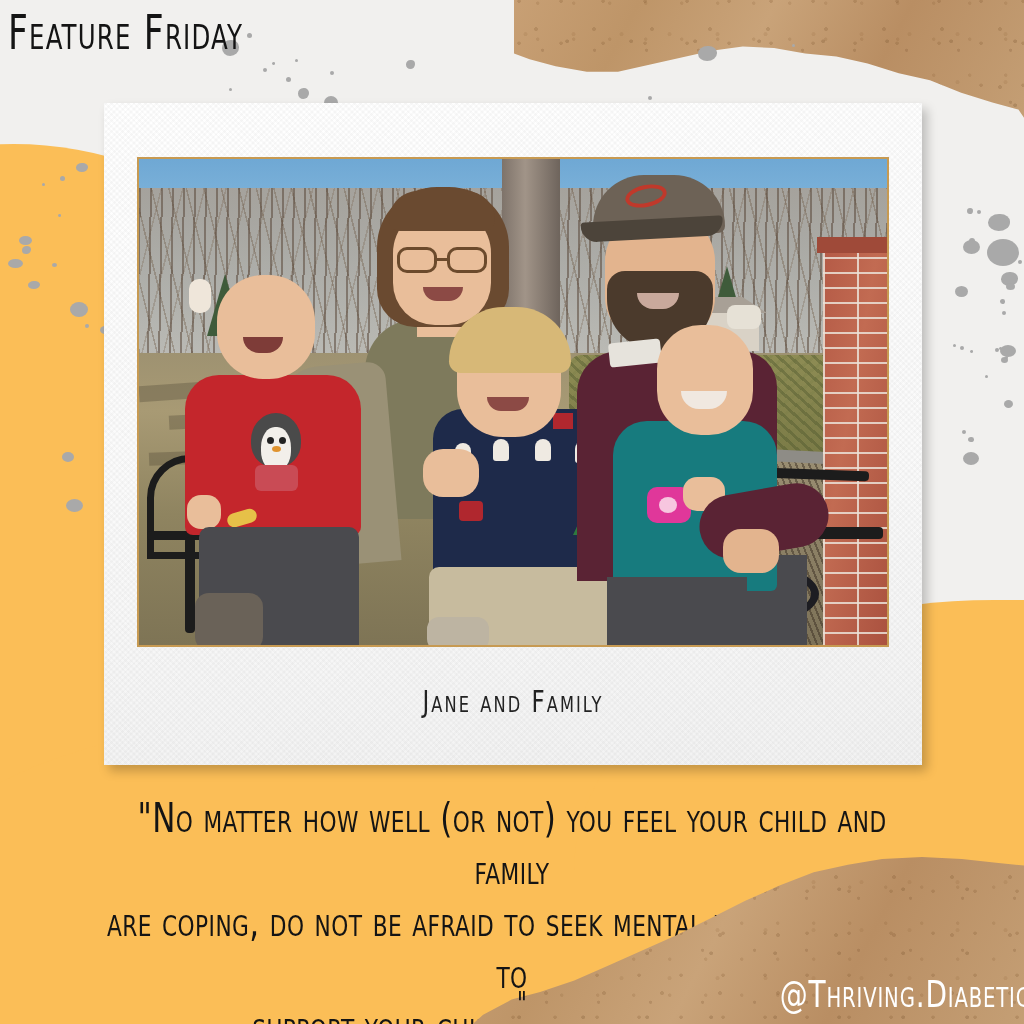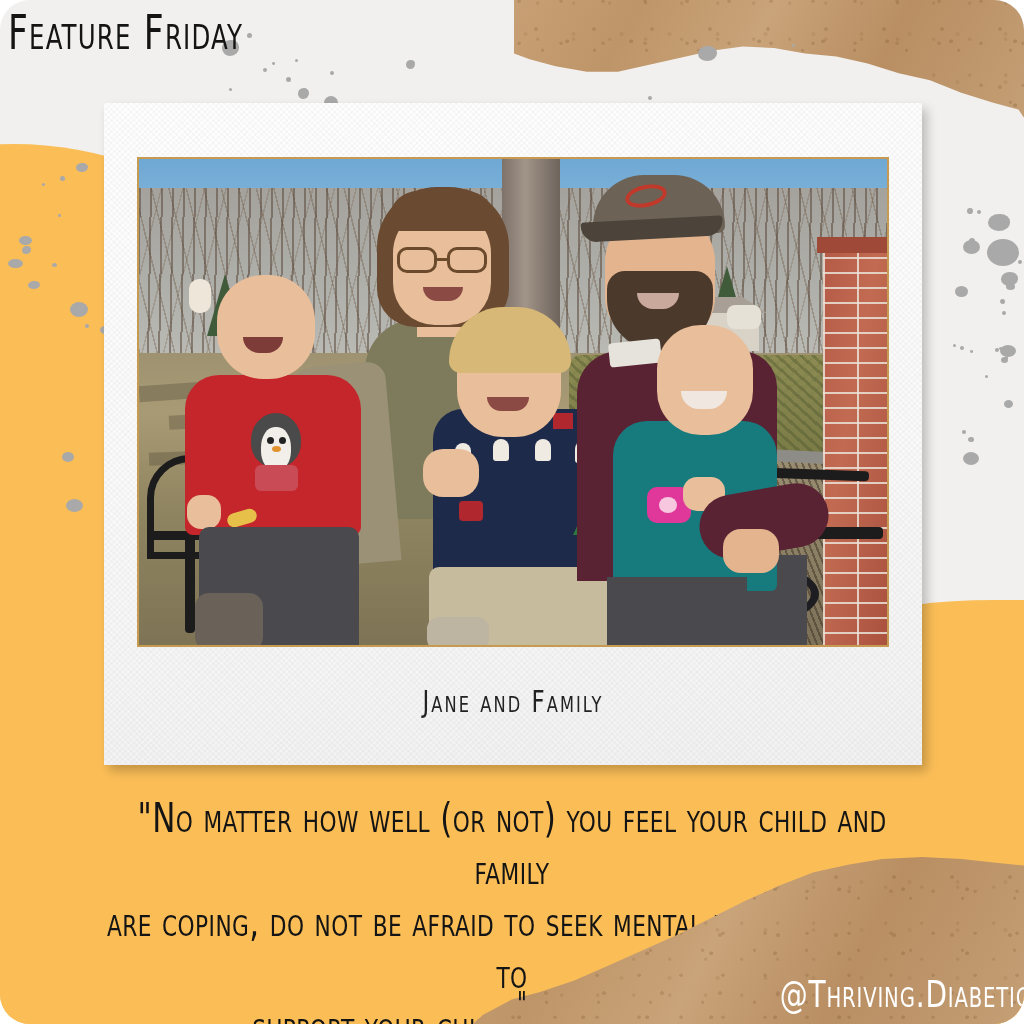--- a/index.html
+++ b/index.html
@@ -10,21 +10,20 @@
     overflow: hidden;
     font-family: "DejaVu Sans Condensed", "DejaVu Sans", sans-serif;
   }
 
   #canvas {
     position: relative;
     width: 1024px;
     height: 1024px;
     background: #F1F0EE;
     overflow: hidden;
-    border-radius: 30px;
   }
 
   
   .blob-left {
     position: absolute;
     left: -300px;
     top: 144px;
     width: 640px;
     height: 1000px;
     background: #FBBE57;

